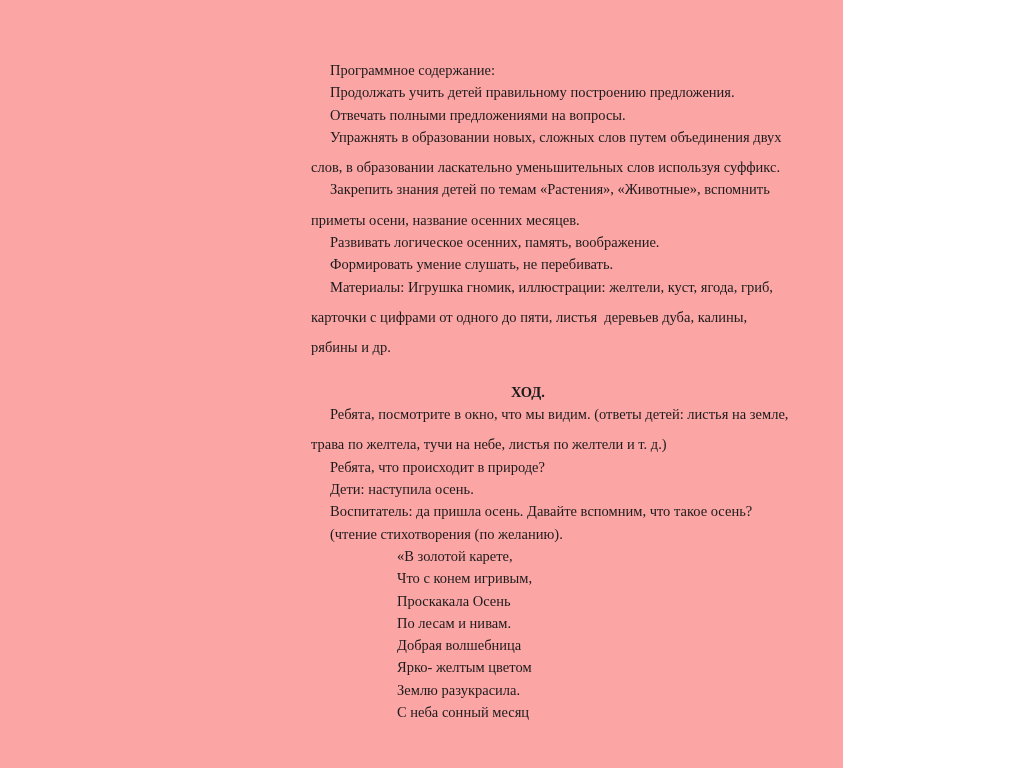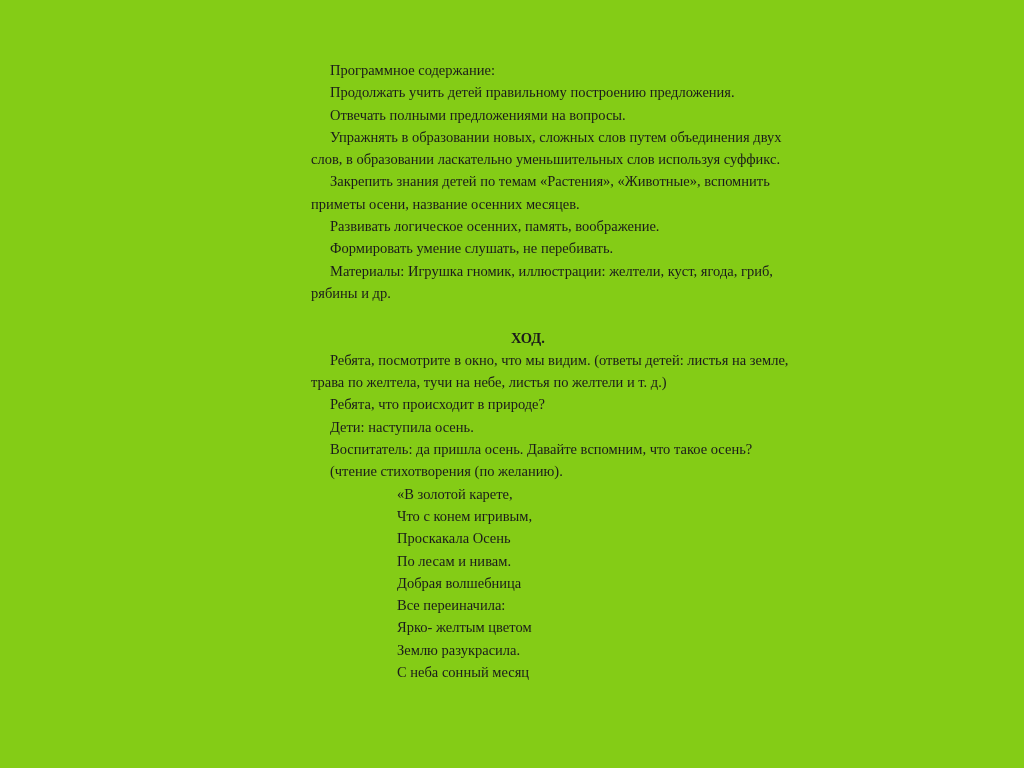--- a/index.html
+++ b/index.html
@@ -2,72 +2,72 @@
 <html><head>
 <meta charset="utf-8">
 <style>
   html, body {
     margin: 0;
     padding: 0;
     background: #ffffff;
   }
   .page {
     position: relative;
-    width: 1024px;
+    width: 843px;
     height: 768px;
-    background: #84cc16;
+    background: #fca5a5;
     overflow: hidden;
   }
   .textblock {
     position: absolute;
     left: 311px;
     top: 59px;
     width: 434px;
     font-family: "Liberation Serif", "DejaVu Serif", serif;
     font-size: 14.5px;
     line-height: 22.3px;
     color: #1b1b1b;
   }
   .line {
     white-space: pre;
     min-height: 22.3px;
   }
   .indent { padding-left: 19px; }
-  .flush  { padding-left: 0; }
+  .flush  { padding-left: 0; margin-top: 8px; }
   .poem   { padding-left: 86px; }
   .center { text-align: center; padding-left: 0; font-weight: bold; }
   .blank  { height: 22.3px; }
 </style>
 </head>
 <body>
 
 <div class="page">
   <div class="textblock">
     <div class="line indent">Программное содержание:</div>
     <div class="line indent">Продолжать учить детей правильному построению предложения.</div>
     <div class="line indent">Отвечать полными предложениями на вопросы.</div>
     <div class="line indent">Упражнять в образовании новых, сложных слов путем объединения двух</div>
     <div class="line flush">слов, в образовании ласкательно уменьшительных слов используя суффикс.</div>
     <div class="line indent">Закрепить знания детей по темам «Растения», «Животные», вспомнить</div>
     <div class="line flush">приметы осени, название осенних месяцев.</div>
     <div class="line indent">Развивать логическое осенних, память, воображение.</div>
     <div class="line indent">Формировать умение слушать, не перебивать.</div>
     <div class="line indent">Материалы: Игрушка гномик, иллюстрации: желтели, куст, ягода, гриб,</div>
+    <div class="line flush">карточки с цифрами от одного до пяти, листья  деревьев дуба, калины,</div>
     <div class="line flush">рябины и др.</div>
     <div class="line blank"></div>
     <div class="line center">ХОД.</div>
     <div class="line indent">Ребята, посмотрите в окно, что мы видим. (ответы детей: листья на земле,</div>
     <div class="line flush">трава по желтела, тучи на небе, листья по желтели и т. д.)</div>
     <div class="line indent">Ребята, что происходит в природе?</div>
     <div class="line indent">Дети: наступила осень.</div>
     <div class="line indent">Воспитатель: да пришла осень. Давайте вспомним, что такое осень?</div>
     <div class="line indent">(чтение стихотворения (по желанию).</div>
     <div class="line poem">«В золотой карете,</div>
     <div class="line poem">Что с конем игривым,</div>
     <div class="line poem">Проскакала Осень</div>
     <div class="line poem">По лесам и нивам.</div>
     <div class="line poem">Добрая волшебница</div>
-    <div class="line poem">Все переиначила:</div>
     <div class="line poem">Ярко- желтым цветом</div>
     <div class="line poem">Землю разукрасила.</div>
     <div class="line poem">С неба сонный месяц</div>
   </div>
 </div>
 
 </body></html>

